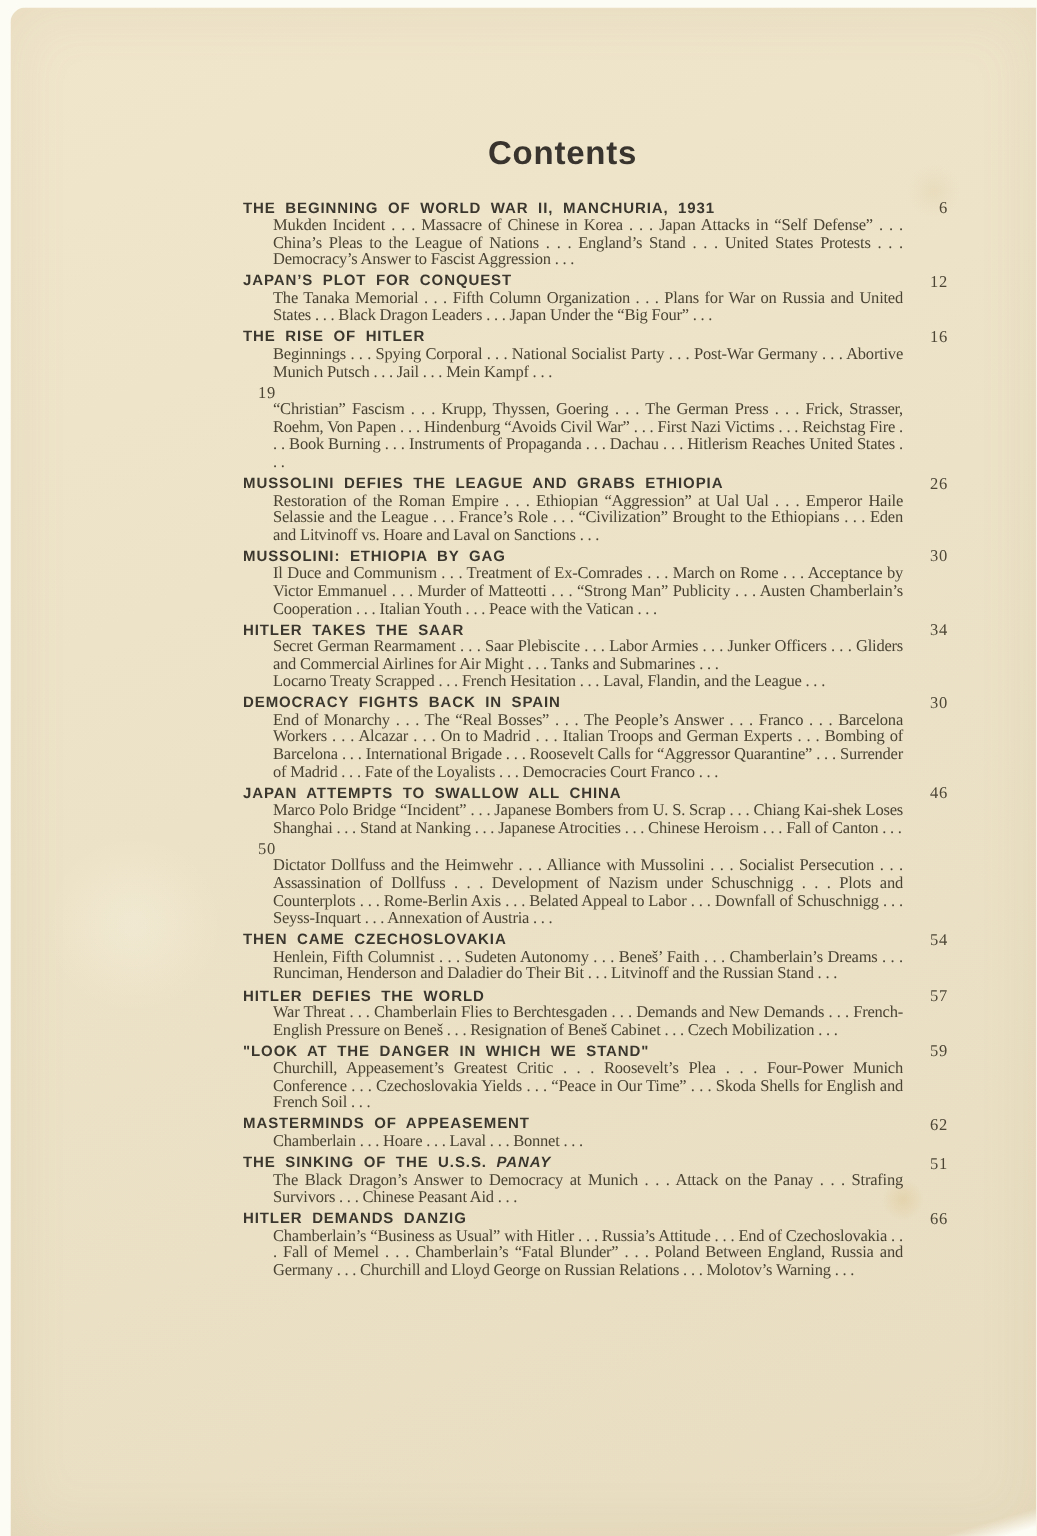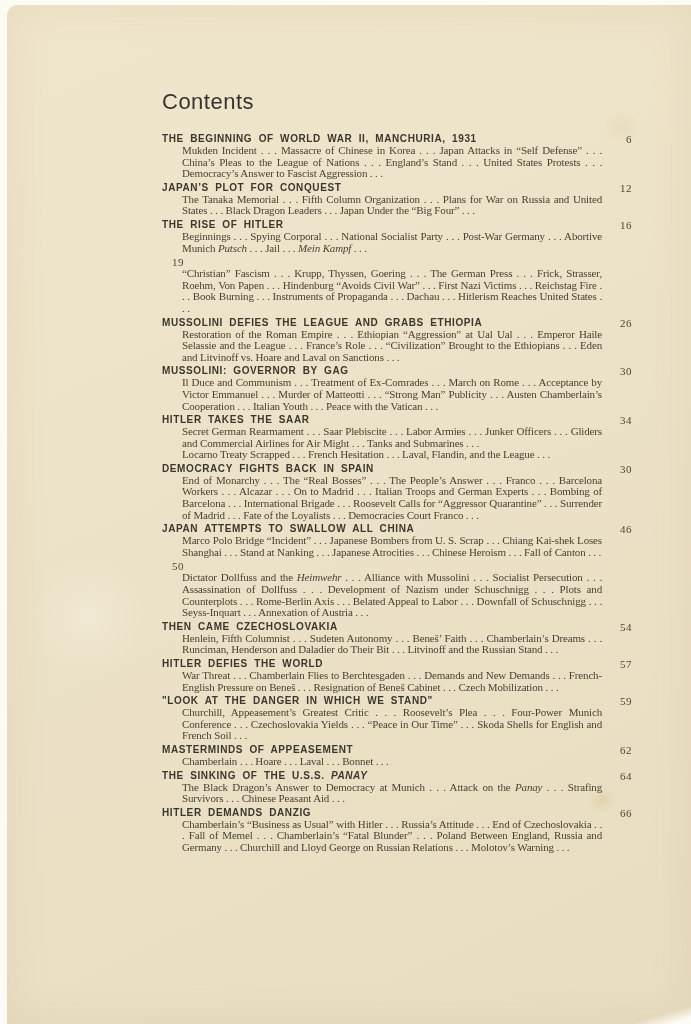--- a/index.html
+++ b/index.html
@@ -20,48 +20,48 @@
   }
   .page::after{ 
     content:"";position:absolute;right:0;bottom:0;width:60px;height:18px;
     background:linear-gradient(to top left,#fcfbf4 6px,rgba(252,251,244,0) 18px);
   }
   .content{
     position:absolute;left:155px;top:84px;width:470px;
   }
   .title{
     margin:0 0 18px 0;padding-right:44px;
-    text-align:left;
+    text-align:center;
     font-family:"Liberation Sans", sans-serif;
-    font-weight:400;font-size:22px;letter-spacing:.5px;
+    font-weight:700;font-size:22px;letter-spacing:.5px;
     color:#39352e;
   }
   .entry{margin:0}
   .entry-head{
-    display:flex;align-items:flex-start;margin-top:2px;
+    display:flex;align-items:flex-end;margin-top:2px;
   }
   .etitle{
     flex:1;margin:0;
     font-family:"Liberation Sans", sans-serif;
     font-size:10px;font-weight:700;line-height:11.5px;
     letter-spacing:.6px;word-spacing:3px;
     color:#3b372e;
   }
   .etitle .it{font-style:italic}
   .pagenum{
     margin-left:10px;flex:none;
     font-size:11px;color:#4d4636;letter-spacing:.5px;
   }
   .summary{
     margin:0 30px 0 20px;
     font-size:11px;line-height:11.6px;letter-spacing:-.15px;
     text-align:justify;
     color:#4a4333;
   }
-  .summary .it{font-style:italic}
+  .summary .it{}
 </style>
 </head>
 <body>
 
 <div class="page">
   <div class="content">
     <h1 class="title">Contents</h1>
     <div>
         <section class="entry">
           <div class="entry-head">
@@ -92,21 +92,21 @@
         </section>
         <section class="entry">
           <div class="entry-head">
             <h2 class="etitle"><span>MUSSOLINI DEFIES THE LEAGUE AND GRABS ETHIOPIA</span></h2>
             <span class="pagenum">26</span>
           </div>
           <p class="summary"><span>Restoration of the Roman Empire . . . Ethiopian “Aggression” at Ual Ual . . . Emperor Haile Selassie and the League . . . France’s Role . . . “Civilization” Brought to the Ethiopians . . . Eden and Litvinoff vs. Hoare and Laval on Sanctions . . .</span></p>
         </section>
         <section class="entry">
           <div class="entry-head">
-            <h2 class="etitle"><span>MUSSOLINI: GOVERNOR BY GAG</span></h2>
+            <h2 class="etitle"><span>MUSSOLINI: ETHIOPIA BY GAG</span></h2>
             <span class="pagenum">30</span>
           </div>
           <p class="summary"><span>Il Duce and Communism . . . Treatment of Ex-Comrades . . . March on Rome . . . Acceptance by Victor Emmanuel . . . Murder of Matteotti . . . “Strong Man” Publicity . . . Austen Chamberlain’s Cooperation . . . Italian Youth . . . Peace with the Vatican . . .</span></p>
         </section>
         <section class="entry">
           <div class="entry-head">
             <h2 class="etitle"><span>HITLER TAKES THE SAAR</span></h2>
             <span class="pagenum">34</span>
           </div>
           <p class="summary"><span>Secret German Rearmament . . . Saar Plebiscite . . . Labor Armies . . . Junker Officers . . . Gliders and Commercial Airlines for Air Might . . . Tanks and Submarines . . .</span></p>
@@ -158,21 +158,21 @@
         <section class="entry">
           <div class="entry-head">
             <h2 class="etitle"><span>MASTERMINDS OF APPEASEMENT</span></h2>
             <span class="pagenum">62</span>
           </div>
           <p class="summary"><span>Chamberlain . . . Hoare . . . Laval . . . Bonnet . . .</span></p>
         </section>
         <section class="entry">
           <div class="entry-head">
             <h2 class="etitle"><span>THE SINKING OF THE U.S.S. </span><span class="it">PANAY</span></h2>
-            <span class="pagenum">64</span>
+            <span class="pagenum">51</span>
           </div>
           <p class="summary"><span>The Black Dragon’s Answer to Democracy at Munich . . . Attack on the </span><span class="it">Panay</span><span> . . . Strafing Survivors . . . Chinese Peasant Aid . . .</span></p>
         </section>
         <section class="entry">
           <div class="entry-head">
             <h2 class="etitle"><span>HITLER DEMANDS DANZIG</span></h2>
             <span class="pagenum">66</span>
           </div>
           <p class="summary"><span>Chamberlain’s “Business as Usual” with Hitler . . . Russia’s Attitude . . . End of Czechoslovakia . . . Fall of Memel . . . Chamberlain’s “Fatal Blunder” . . . Poland Between England, Russia and Germany . . . Churchill and Lloyd George on Russian Relations . . . Molotov’s Warning . . .</span></p>
         </section>

